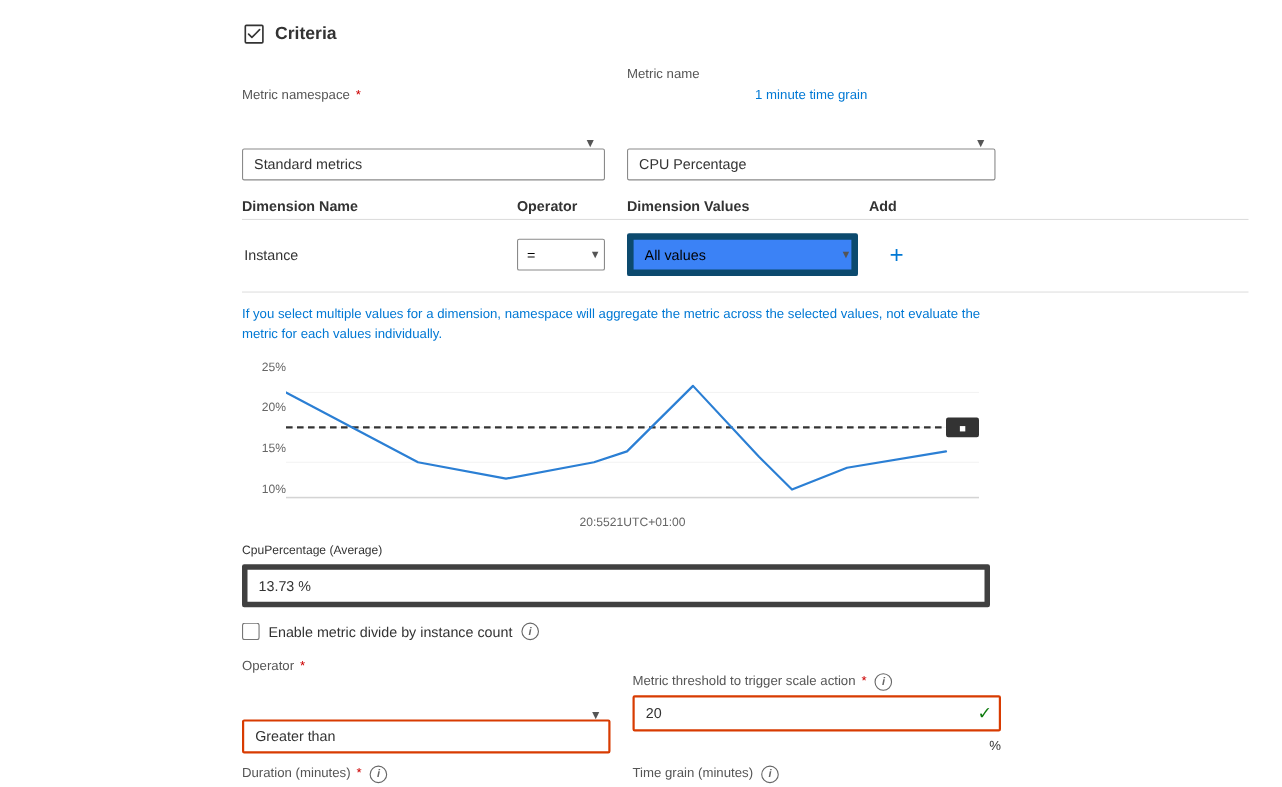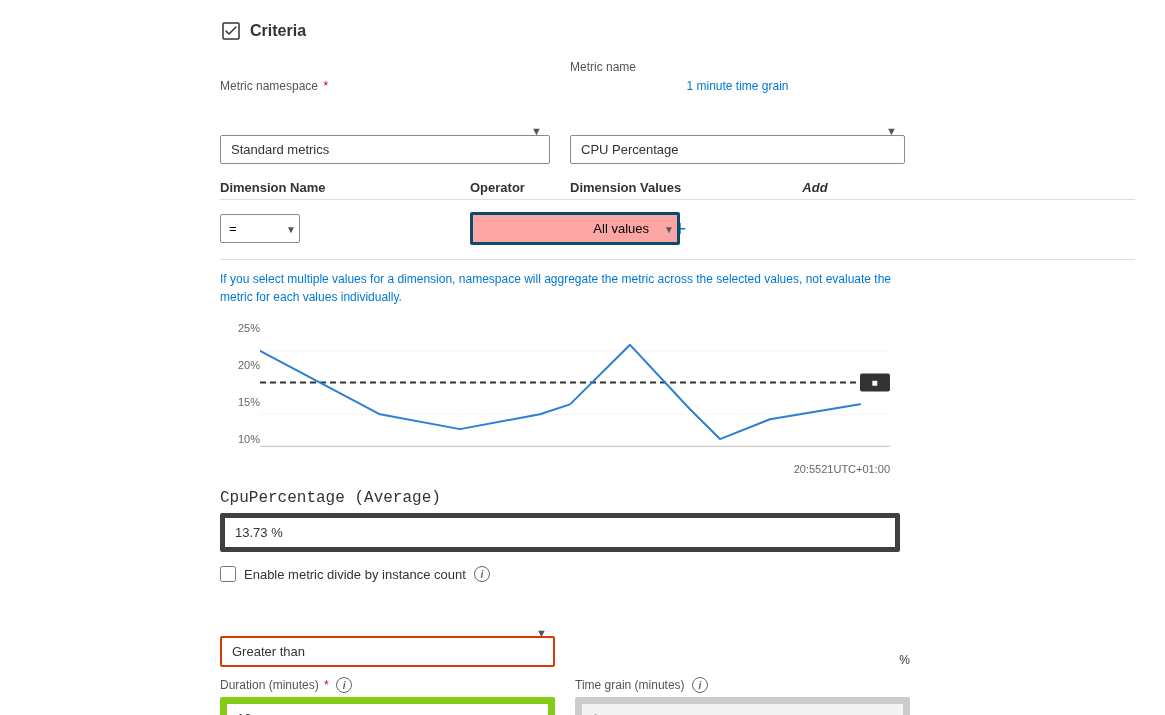--- a/index.html
+++ b/index.html
@@ -83,22 +83,20 @@
       padding: 4px 0;
       border-bottom: 1px solid #ddd;
       margin-bottom: 8px;
     }
     .dimension-header span {
       font-size: 13px;
       font-weight: 600;
       color: #333;
     }
     .dimension-header span:last-child {
-      text-align: center;
-      font-style: italic;
     }
     .dimension-row {
       display: grid;
       grid-template-columns: 250px 100px 220px 50px;
       align-items: center;
       padding: 4px 0;
     }
     .dimension-name {
       font-size: 13px;
       color: #333;
@@ -116,27 +114,26 @@
       font-size: 13px;
       background: #fff;
       width: 80px;
     }
     .values-select-wrapper {
       position: relative;
       width: 210px;
     }
     .values-select {
       appearance: none;
-      border: 3px solid #0c4a6e;
+      border: 6px solid #0c4a6e;
       border-radius: 2px;
       padding: 6px 28px 6px 10px;
       font-size: 13px;
-      background: #fca5a5;
+      background: #3b82f6;
       width: 210px;
-      text-align: right;
     }
     .add-btn {
       background: none;
       border: none;
       color: #0078d4;
       font-size: 22px;
       cursor: pointer;
       display: flex;
       align-items: center;
       justify-content: center;
@@ -179,33 +176,32 @@
       color: #666;
       text-align: right;
       width: 36px;
     }
     .x-axis {
       position: absolute;
       bottom: 0;
       left: 40px;
       right: 10px;
       display: flex;
-      justify-content: flex-end;
+      justify-content: center;
       align-items: flex-end;
       height: 28px;
     }
     .x-label {
       font-size: 11px;
       color: #666;
     }
     .cpu-average-label {
-      font-size: 16px;
+      font-size: 11px;
       color: #333;
       margin-bottom: 6px;
-      font-family: Liberation Mono, monospace;
     }
     .value-display {
       border: 5px solid #404040;
       border-radius: 2px;
       padding: 7px 10px;
       font-size: 13px;
       color: #333;
       width: 680px;
       margin-bottom: 14px;
       background: #fff;
@@ -321,20 +317,21 @@
   </div>
 
   <div class="dimension-header">
     <span>Dimension Name</span>
     <span>Operator</span>
     <span>Dimension Values</span>
     <span>Add</span>
   </div>
 
   <div class="dimension-row">
+    <span class="dimension-name">Instance</span>
     <div class="operator-select-wrapper">
       <select class="operator-select">
         <option>=</option>
       </select>
       <span style="position:absolute;right:4px;top:50%;transform:translateY(-50%);font-size:10px;color:#555;pointer-events:none;">▼</span>
     </div>
     <div class="values-select-wrapper">
       <select class="values-select">
         <option>All values</option>
       </select>
@@ -383,31 +380,42 @@
   <div class="value-display">13.73 %</div>
 
   <div class="checkbox-row">
     <input type="checkbox" style="width: 16px; height: 16px; cursor: pointer;">
     <span class="checkbox-label">Enable metric divide by instance count</span>
     <span class="info-icon">i</span>
   </div>
 
   <div class="bottom-form-row">
     <div class="form-group">
+      <div class="form-label">
+        <span>Operator</span><span class="required"> *</span>
+      </div>
       <div class="select-wrapper">
         <select class="select-box" style="width:335px; border-color:#d83b01; border-width:2px;">
           <option>Greater than</option>
           <option>Less than</option>
           <option>Greater than or equal to</option>
           <option>Less than or equal to</option>
         </select>
         <span class="chevron-down">▼</span>
       </div>
     </div>
     <div class="form-group">
+      <div class="form-label">
+        <span>Metric threshold to trigger scale action</span><span class="required"> *</span>
+        <span class="info-icon" style="margin-left:4px;">i</span>
+      </div>
+      <div class="input-with-check">
+        <input type="text" class="text-input" style="width: 335px; border-color: rgb(216, 59, 1); border-width: 2px; padding-right: 30px;" value="20">
+        <span class="check-icon">✓</span>
+      </div>
       <div class="percent-label">%</div>
     </div>
   </div>
 
   <div class="bottom-form-row">
     <div class="form-group">
       <div class="form-label">
         <span>Duration (minutes)</span><span class="required"> *</span>
         <span class="info-icon" style="margin-left:4px;">i</span>
       </div>

